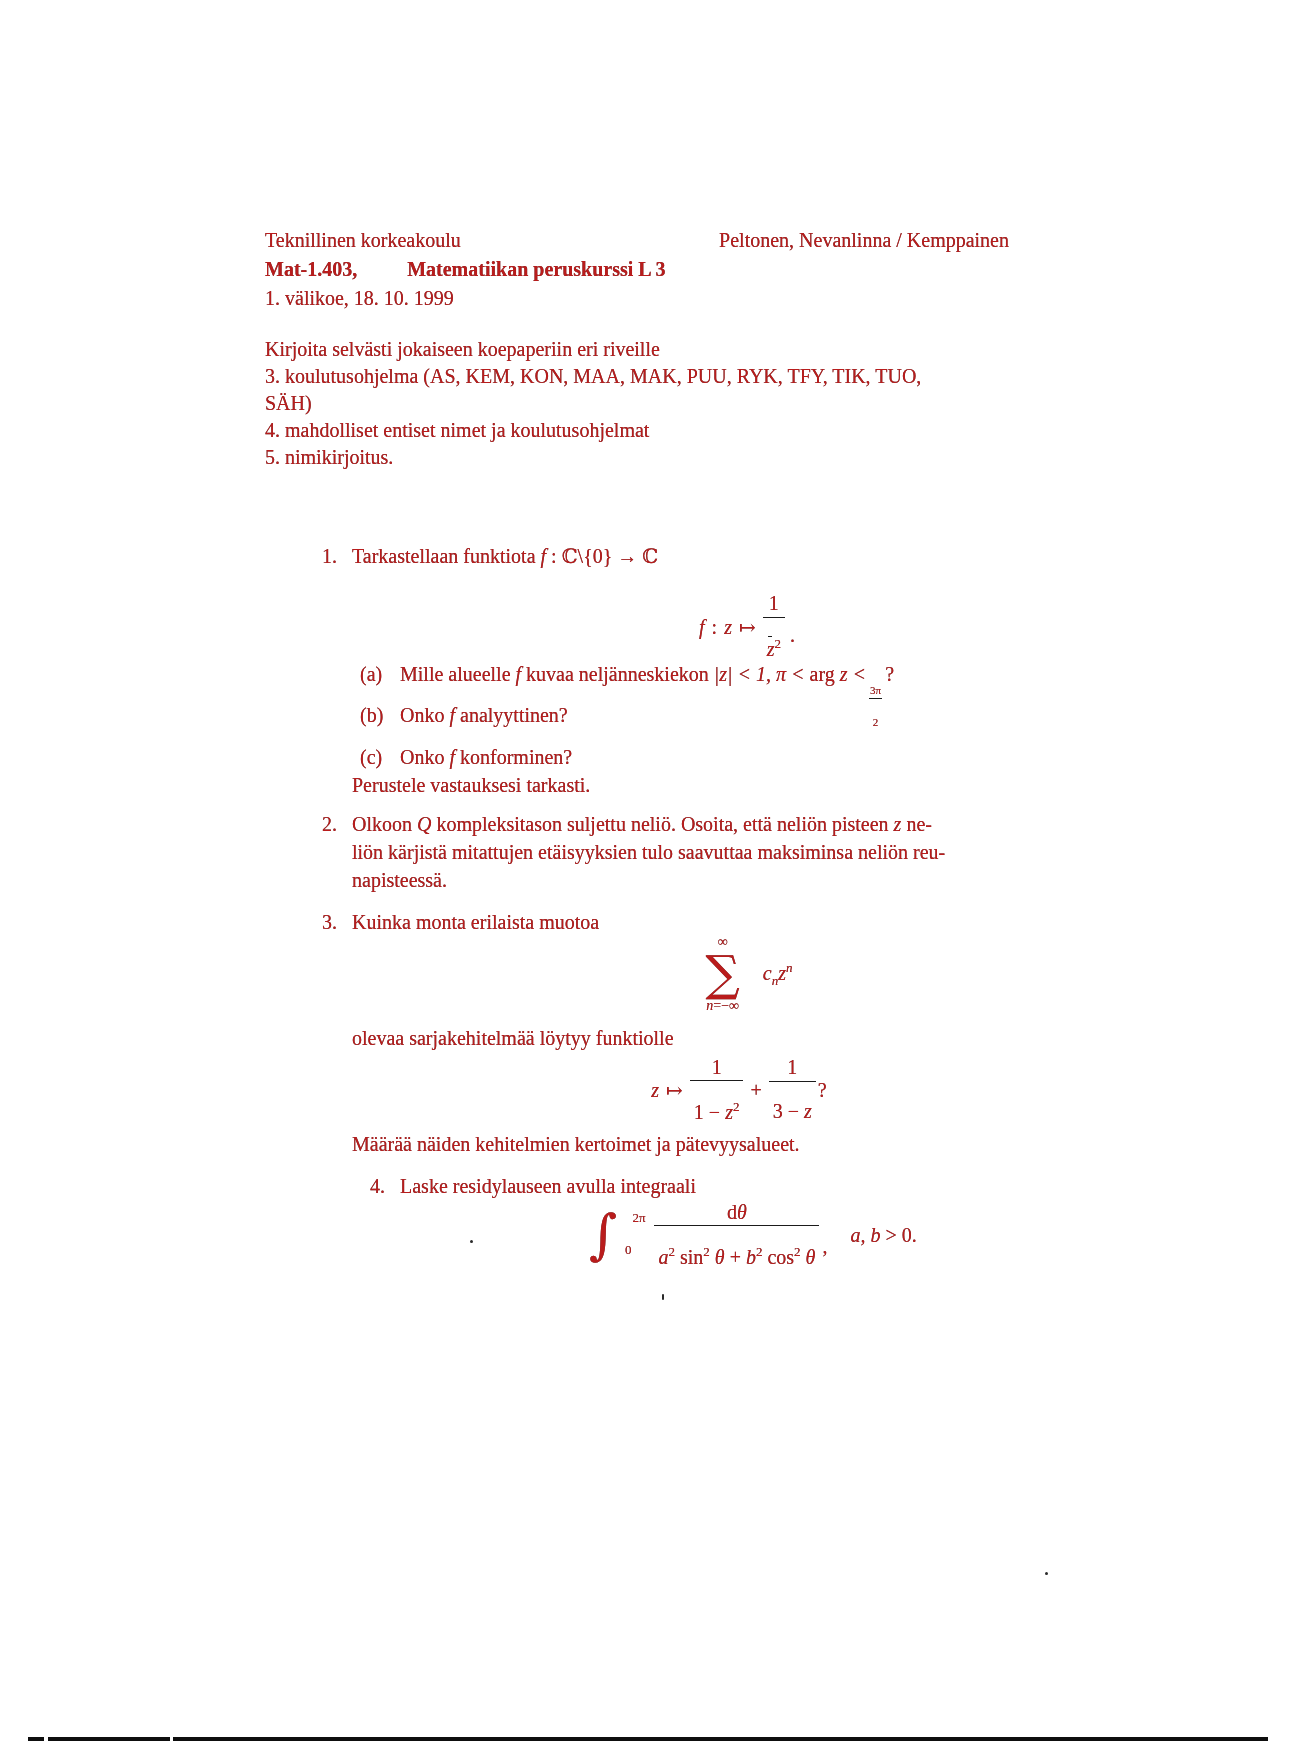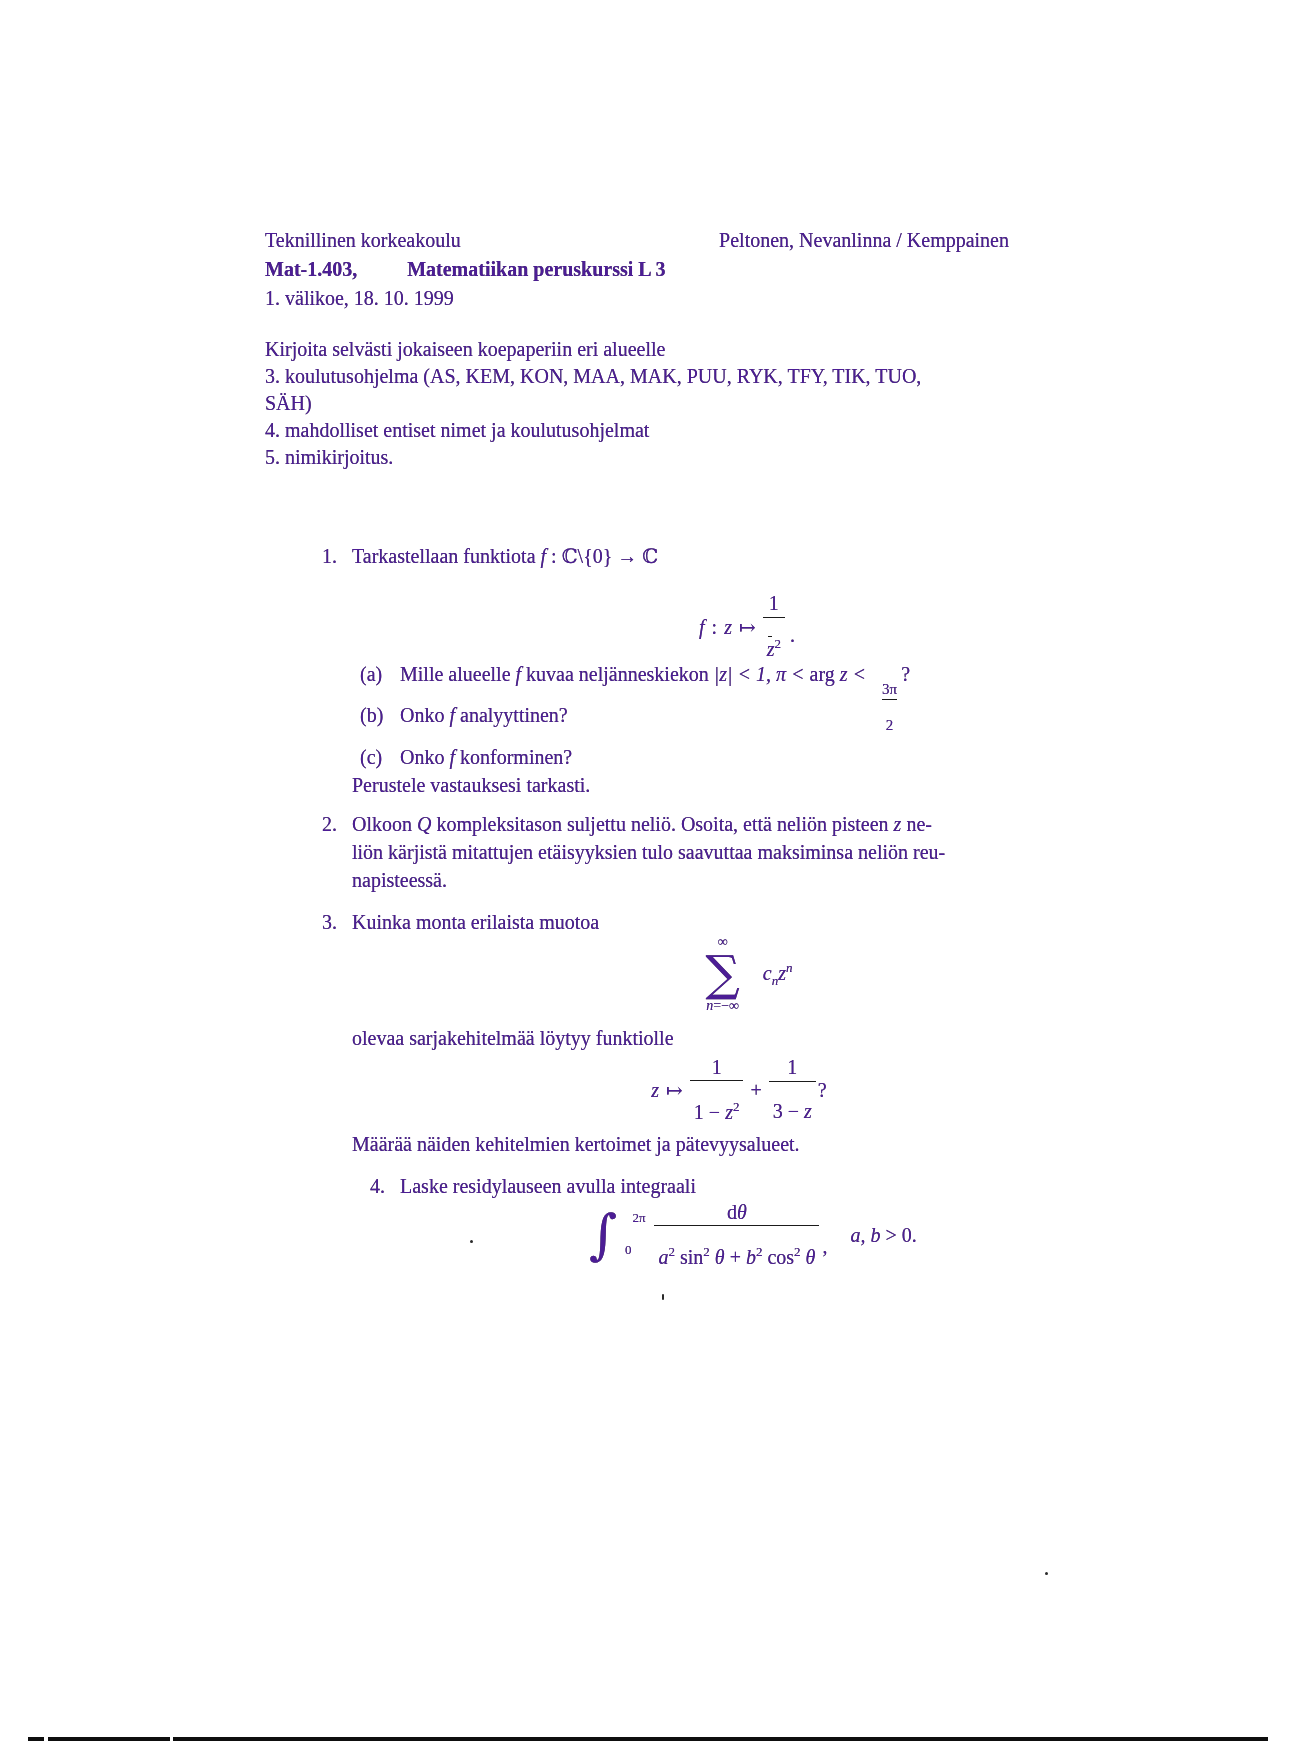--- a/index.html
+++ b/index.html
@@ -1,39 +1,39 @@
 <!DOCTYPE html>
 <html><head>
 <meta charset="utf-8">
 <style>
   html,body{margin:0;padding:0;background:#ffffff;}
   .page{
     position:relative;width:1296px;height:1749px;background:#ffffff;overflow:hidden;
     font-family:"Liberation Serif","DejaVu Serif","DejaVu Sans",serif;
-    color:#4c1d95;font-size:20px;line-height:28px;
+    color:#b91c1c;font-size:20px;line-height:28px;
     text-shadow:0 0 0.45px rgba(25,25,25,0.75);
   }
   .abs{position:absolute;}
   .b{font-weight:bold;}
   .mi{font-style:italic;}
   .hdr{left:265px;top:226px;width:744px;}
   .hrow{display:flex;justify-content:space-between;height:29px;}
   .hline{height:29px;}
   .code{margin-right:50px;}
   .instr{left:265px;top:336px;width:760px;}
   .instr > div{height:27px;line-height:27px;}
   .pline{white-space:nowrap;}
   .pnum{display:inline-block;width:30px;}
   .ilabel{display:inline-block;width:40px;}
   
   .formula{left:265px;width:744px;display:flex;justify-content:center;align-items:center;column-gap:7px;}
   .frac{display:inline-flex;flex-direction:column;align-items:center;line-height:1.18;vertical-align:middle;text-align:center;}
   .frac .num{display:block;padding:0 4px 1px;}
   .frac .den{display:block;padding:18px 4px 0;border-top:1.6px solid #1b1b1b;white-space:nowrap;}
-  .frac.small{font-size:15px;line-height:1.05;vertical-align:-13px;margin-left:12px;}
+  .frac.small{font-size:11px;line-height:1.05;vertical-align:-13px;margin-left:0;}
   .frac.small .den{border-top-width:1.3px;}
   sup{font-size:13px;}
   sub{font-size:13px;}
   .ovl{position:relative;display:inline-block;padding-top:2px;}
   .ovl::after{content:"";position:absolute;left:1px;right:2px;top:0;border-top:1.7px solid #1b1b1b;}
   .period{align-self:center;margin-top:16px;margin-left:-2px;}
   .qmark{margin-left:-5px;}
   .sumcol{display:inline-flex;flex-direction:column;align-items:center;line-height:1;}
   .lim{font-size:14px;line-height:1.3;white-space:nowrap;}
   .sigma{font-size:48px;line-height:0.95;font-family:"DejaVu Serif","DejaVu Sans",serif;}
@@ -60,21 +60,21 @@
       <span>Teknillinen korkeakoulu</span>
       <span>Peltonen, Nevanlinna / Kemppainen</span>
     </div>
     <div class="hline b">
       <span class="code">Mat-1.403,</span><span>Matematiikan peruskurssi L 3</span>
     </div>
     <div class="hline">1. välikoe, 18. 10. 1999</div>
   </div>
 
   <div class="abs instr">
-    <div>Kirjoita selvästi jokaiseen koepaperiin eri alueelle</div>
+    <div>Kirjoita selvästi jokaiseen koepaperiin eri riveille</div>
     <div>3. koulutusohjelma (AS, KEM, KON, MAA, MAK, PUU, RYK, TFY, TIK, TUO,</div>
     <div>SÄH)</div>
     <div>4. mahdolliset entiset nimet ja koulutusohjelmat</div>
     <div>5. nimikirjoitus.</div>
   </div>
 
   <div class="abs pline" style="left:322px;top:542px;">
     <span class="pnum">1.</span><span>Tarkastellaan funktiota</span>
     <span class="mi">f</span>
     <span>: ℂ\{0} → ℂ</span>

